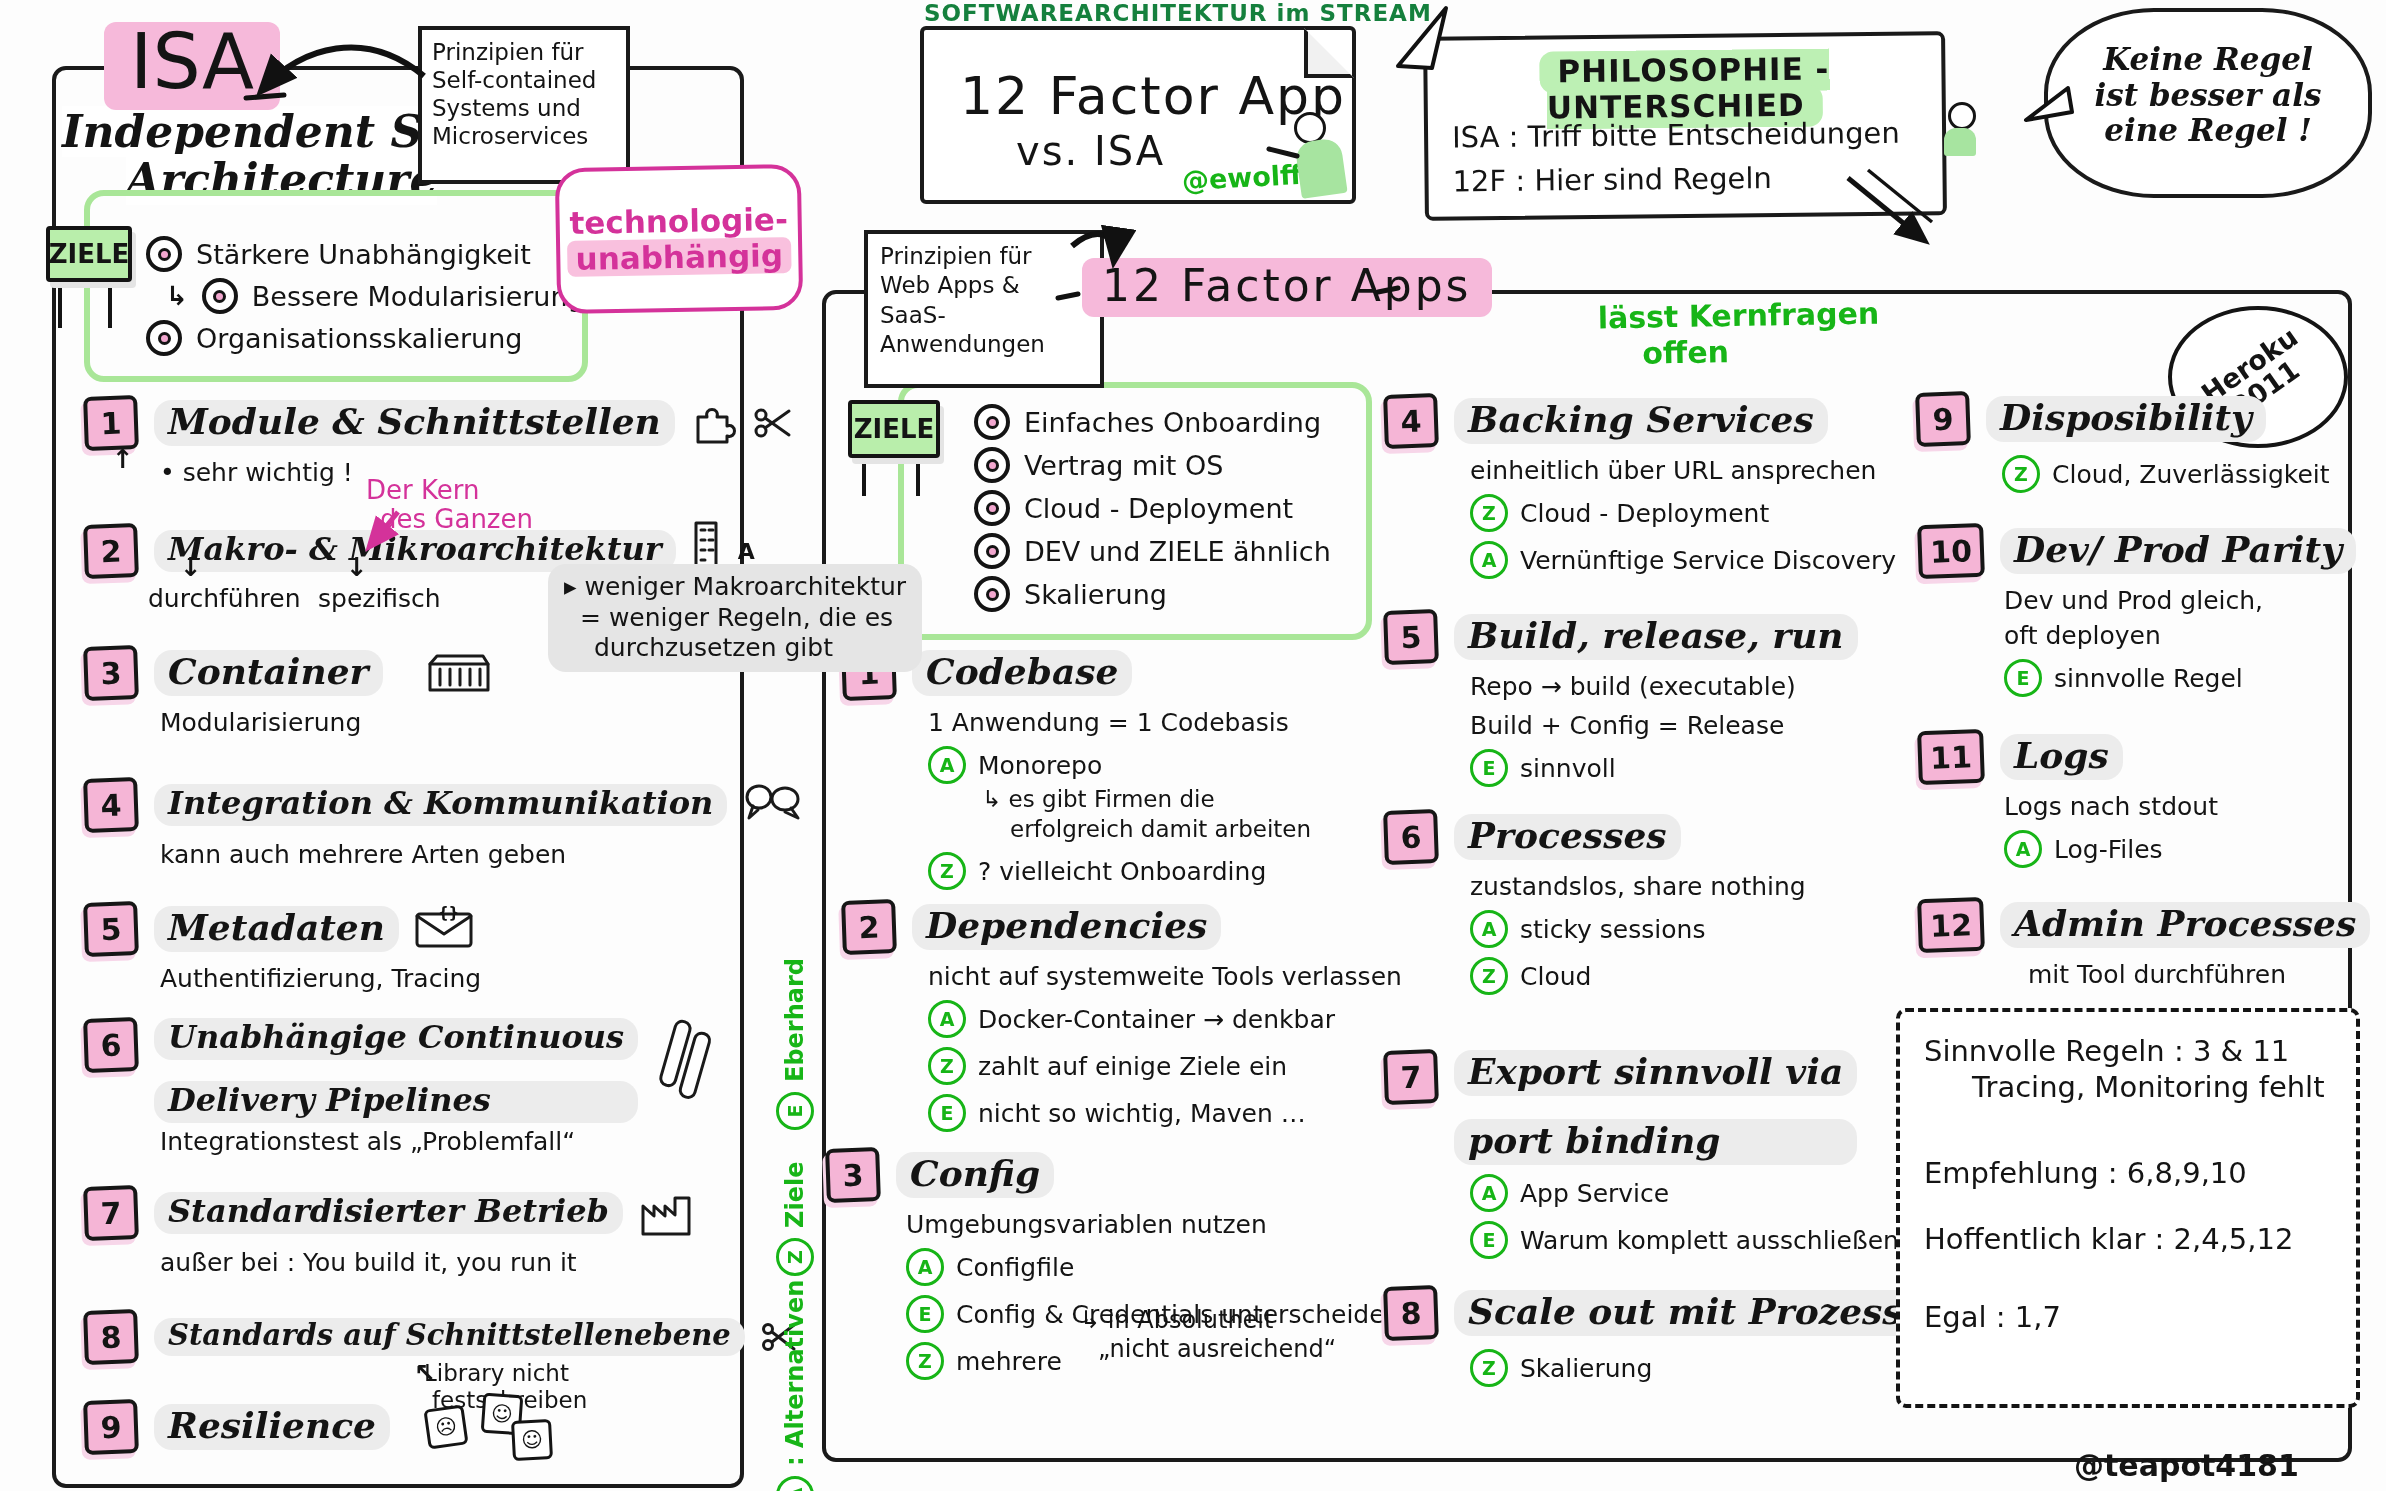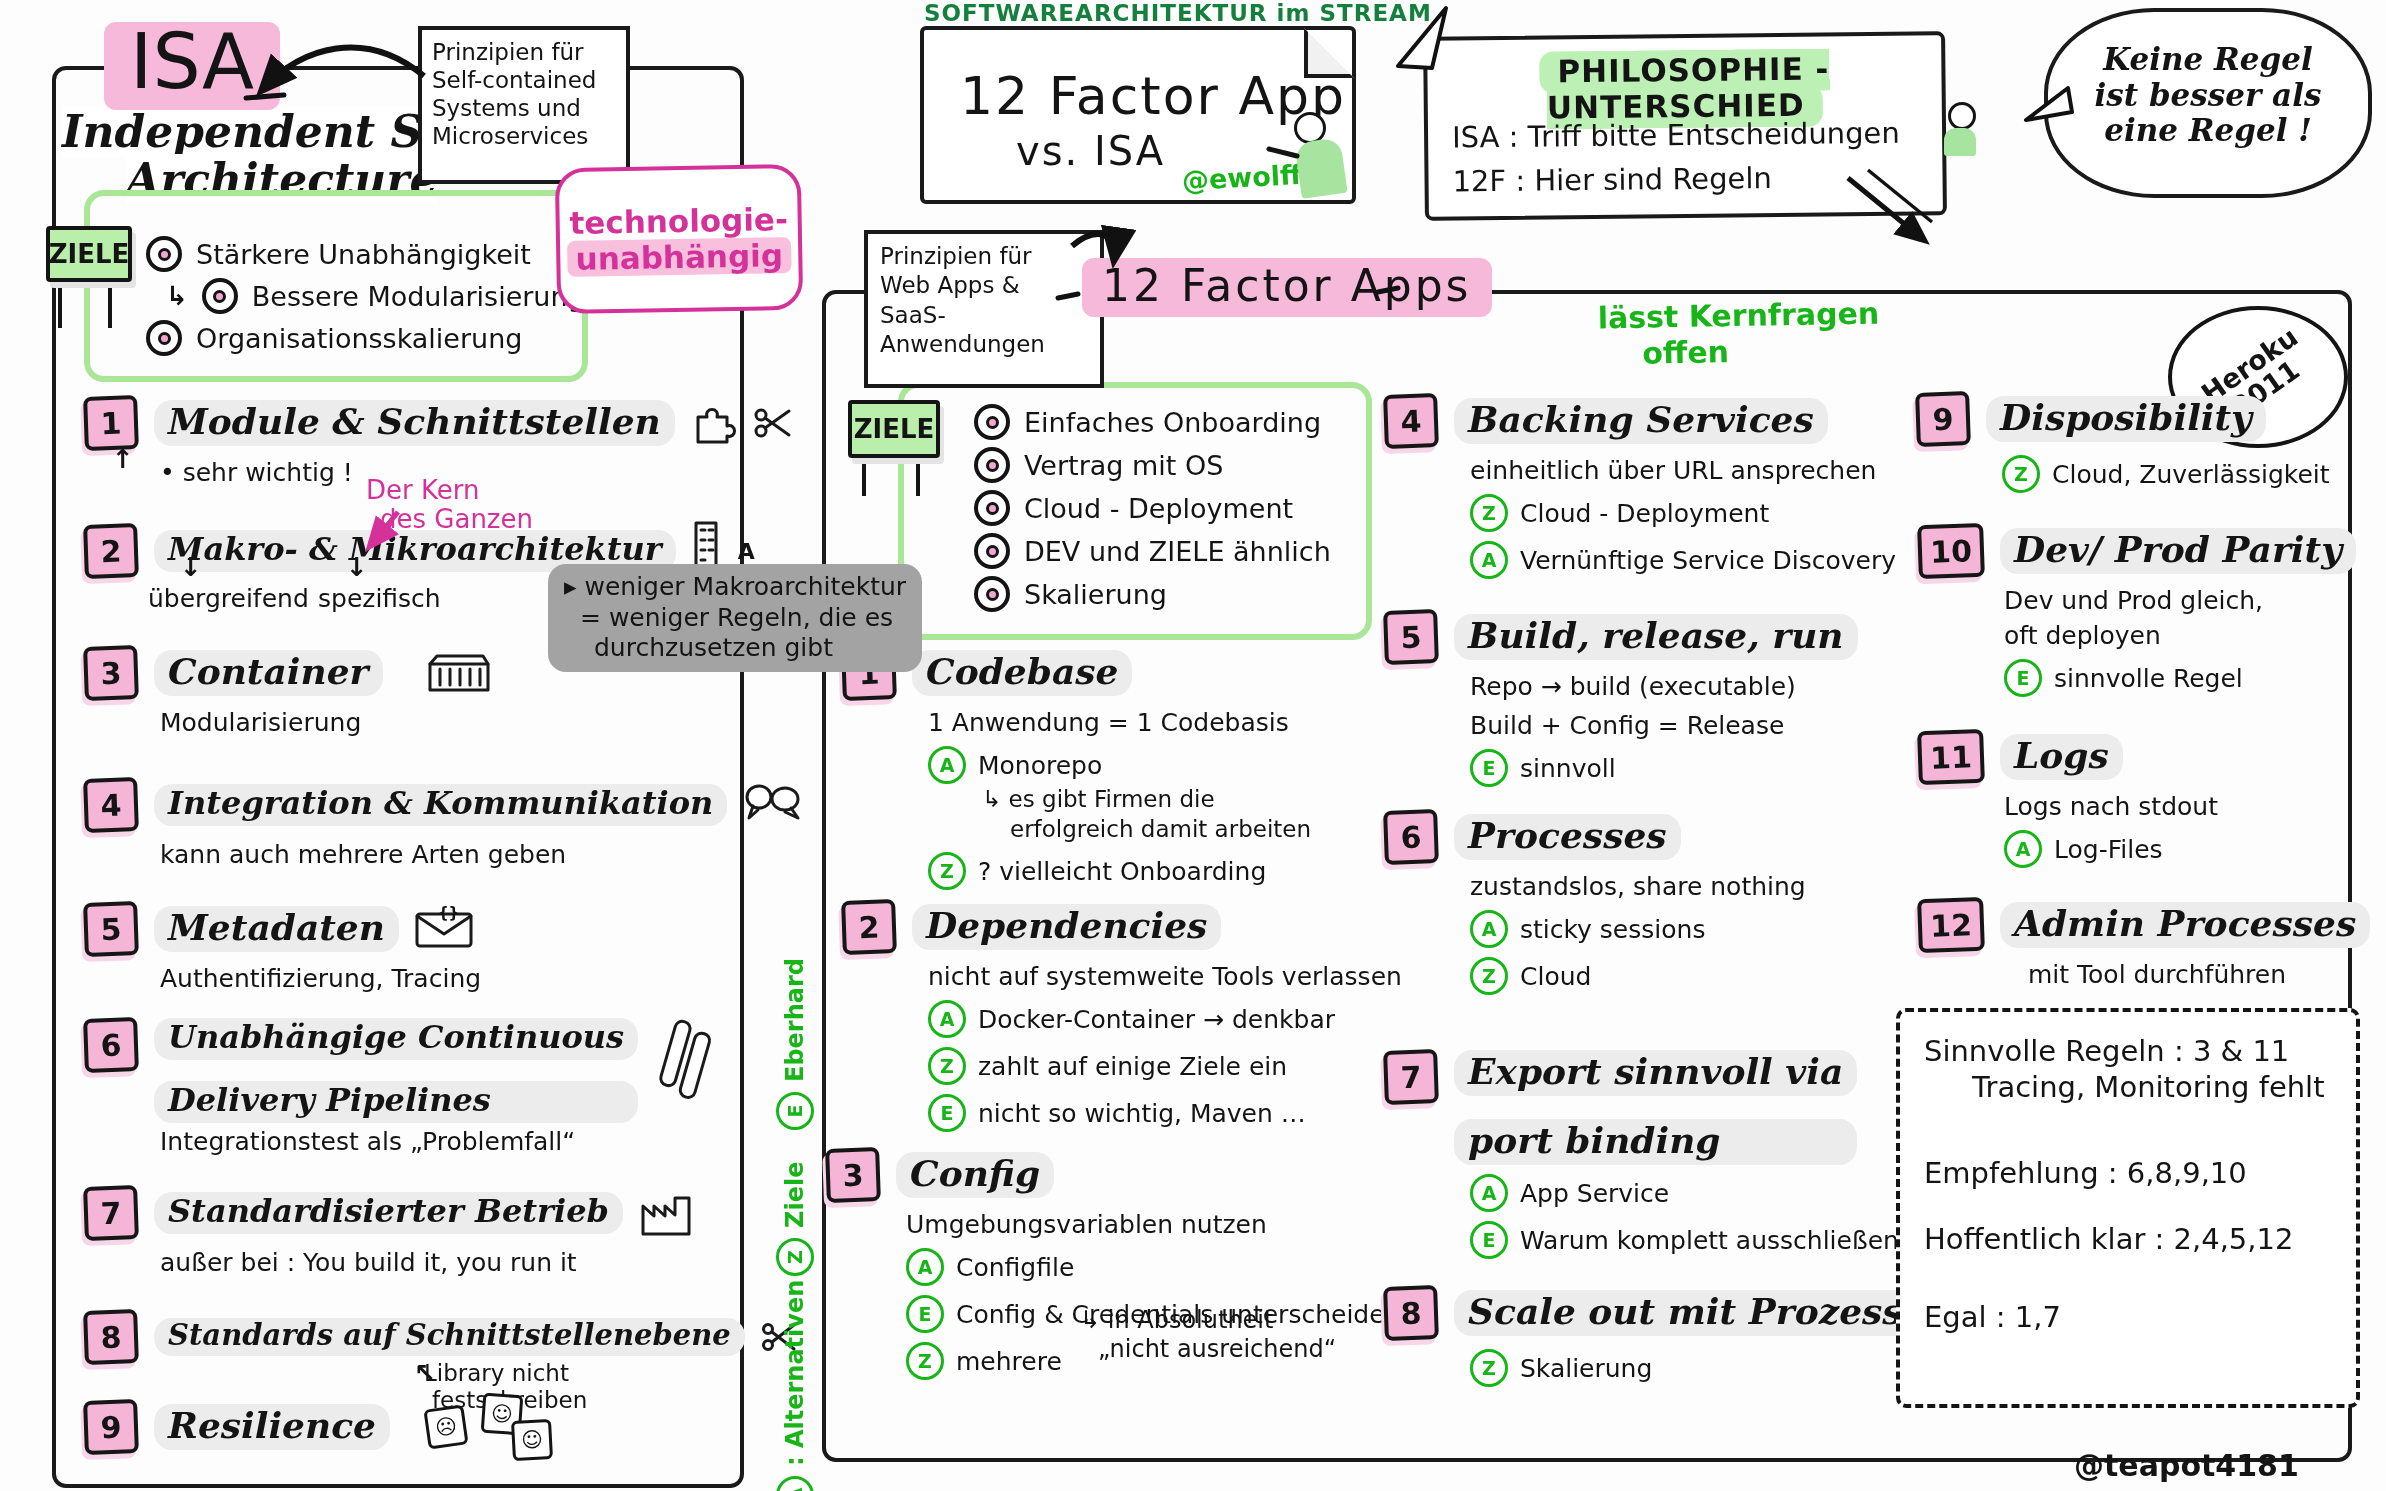--- a/index.html
+++ b/index.html
@@ -35,21 +35,21 @@
   .gframe{position:absolute;border:6px solid #a9e698;border-radius:20px;}
   .green{color:#17b517;}
   .mag{color:#d4329a;}
   .legend{position:absolute;display:flex;align-items:center;gap:10px;transform:rotate(-90deg);
           color:#17b517;font-weight:bold;font-size:24px;white-space:nowrap;}
   .icon{display:inline-flex;align-items:center;justify-content:center;flex:none;}
   .icon svg{stroke:#1a1a1a;fill:none;stroke-width:3;stroke-linecap:round;stroke-linejoin:round;}
   .face{width:34px;height:34px;border:3px solid #141414;border-radius:6px;display:inline-flex;
         align-items:center;justify-content:center;font-size:21px;background:#fff;}
   .glyph{font-size:26px;font-weight:bold;}
-  .pinknote{position:absolute;background:#a3a3a3;border-radius:18px;padding:8px 16px;font-size:25px;line-height:1.22;white-space:nowrap;}
+  .pinknote{position:absolute;background:#e5e5e5;border-radius:18px;padding:8px 16px;font-size:25px;line-height:1.22;white-space:nowrap;}
   .dashedbox{position:absolute;border:4px dashed #141414;border-radius:10px;background:#fff;}
   .summaryline{font-size:29px;white-space:nowrap;}
 </style>
 </head>
 <body>
 
 <div class="canvas">
 
   <div class="abs" style="left:924px;top:0;font-size:23px;font-weight:bold;letter-spacing:1px;color:#15803d;">SOFTWAREARCHITEKTUR  im  STREAM</div>
 
@@ -151,21 +151,21 @@
       </span>
       <span style="font-size:22px;font-weight:bold;">A</span>
     </div>
   </div>
   <div class="abs mag" style="left:366px;top:476px;font-size:26px;font-weight:normal;line-height:1.1;">
     <div>Der Kern</div>
     <div style="margin-left:14px;">des Ganzen</div>
   </div>
   <span class="abs glyph" style="left:180px;top:552px;">↓</span>
   <span class="abs glyph" style="left:346px;top:552px;">↓</span>
-  <div class="abs" style="left:148px;top:584px;font-size:25px;">übergreifend</div>
+  <div class="abs" style="left:148px;top:584px;font-size:25px;">durchführen</div>
   <div class="abs" style="left:318px;top:584px;font-size:25px;">spezifisch</div>
   <div class="pinknote" style="left:548px;top:564px;z-index:6;">
     <div>▸ weniger Makroarchitektur</div>
     <div style="margin-left:16px;">= weniger Regeln, die es</div>
     <div style="margin-left:30px;">durchzusetzen gibt</div>
   </div>
 
   <div class="item" style="left:84px;top:646px;">
     <div class="trow">
       <div class="sq">3</div>

